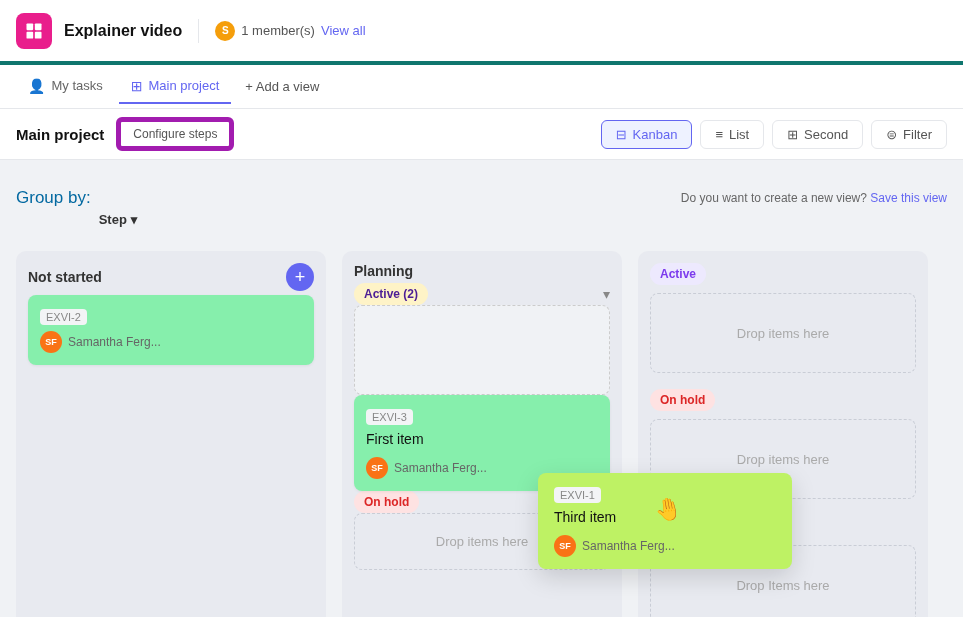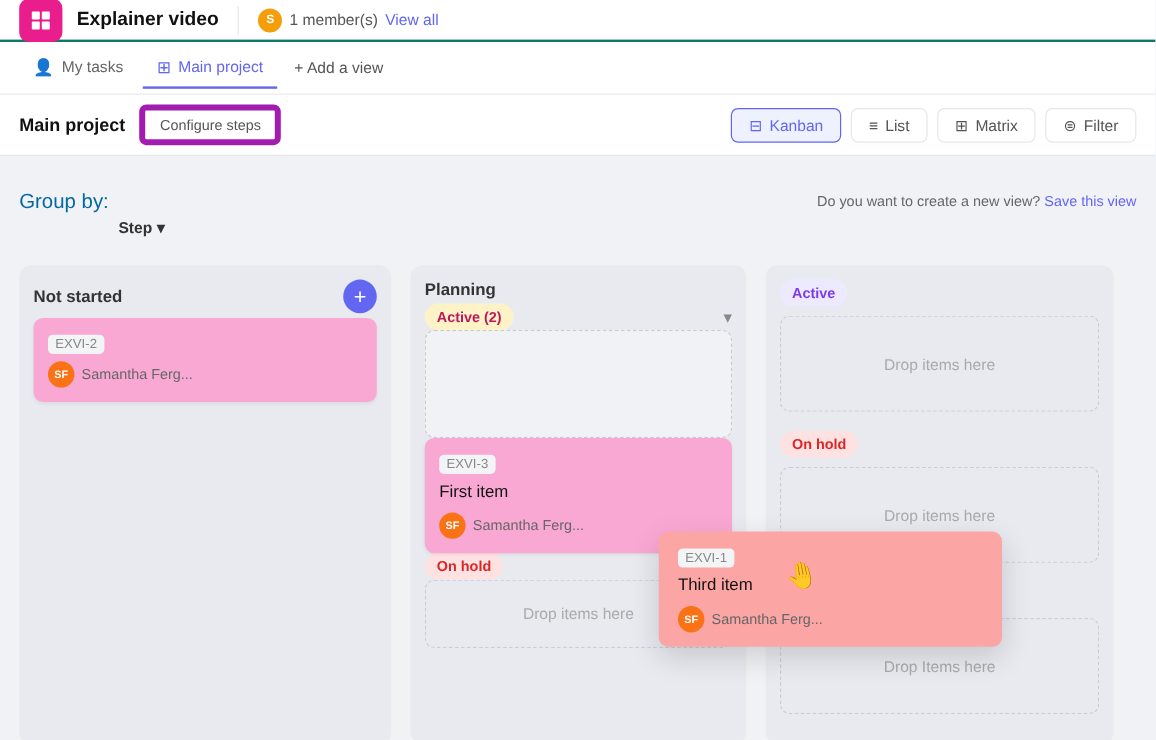--- a/index.html
+++ b/index.html
@@ -1,19 +1,19 @@
 <!DOCTYPE html>
 <html><head>
   <meta charset="utf-8">
   <style>
     * { box-sizing: border-box; margin: 0; padding: 0; }
     body { font-family: -apple-system, BlinkMacSystemFont, 'Segoe UI', sans-serif; background: #f0f2f5; width: 963px; height: 617px; overflow: hidden; }
 
     
-    .top-bar { display: flex; align-items: center; padding: 0 16px; height: 35px; background: #fff; border-bottom: 2px solid #0f766e; gap: 12px; }
+    .top-bar { display: flex; align-items: center; padding: 0 16px; height: 65px; background: #fff; border-bottom: 4px solid #0f766e; gap: 12px; }
     .app-logo { width: 36px; height: 36px; background: #e91e8c; border-radius: 8px; display: flex; align-items: center; justify-content: center; flex-shrink: 0; }
     .app-logo svg { width: 20px; height: 20px; fill: #fff; }
     .project-title { font-size: 16px; font-weight: 700; color: #111; }
     .divider-v { width: 1px; height: 24px; background: #e5e7eb; margin: 0 4px; }
     .member-badge { display: flex; align-items: center; gap: 6px; font-size: 13px; color: #555; }
     .member-avatar { width: 20px; height: 20px; border-radius: 50%; background: #f59e0b; display: flex; align-items: center; justify-content: center; font-size: 10px; font-weight: 700; color: #fff; }
     .view-all-link { color: #6366f1; font-size: 13px; cursor: pointer; }
 
     
     .nav-tabs { display: flex; align-items: center; padding: 0 16px; height: 44px; background: #fff; border-bottom: 1px solid #e5e7eb; gap: 4px; }
@@ -41,42 +41,42 @@
     
     .kanban-board { display: flex; padding: 16px; gap: 16px; height: calc(617px - 52px - 44px - 53px - 37px); overflow-x: auto; background: #f0f2f5; }
 
     
     .column { background: #e8eaf0; border-radius: 10px; padding: 12px; width: 310px; flex-shrink: 0; display: flex; flex-direction: column; gap: 0; }
     .column-header { display: flex; align-items: center; justify-content: space-between; margin-bottom: 4px; }
     .column-title { font-size: 14px; font-weight: 600; color: #333; }
     .add-card-btn { width: 28px; height: 28px; border-radius: 50%; background: #6366f1; color: #fff; display: flex; align-items: center; justify-content: center; font-size: 18px; cursor: pointer; border: none; }
 
     
-    .card { background: #f9a8d4; border-radius: 8px; padding: 12px; box-shadow: 0 1px 3px rgba(0,0,0,0.06); position: relative; }
+    .card { background: #86efac; border-radius: 8px; padding: 12px; box-shadow: 0 1px 3px rgba(0,0,0,0.06); position: relative; }
     .card-id { font-size: 11px; color: #888; background: #f3f4f6; padding: 2px 6px; border-radius: 4px; display: inline-block; margin-bottom: 6px; font-weight: 500; }
     .card-title { font-size: 14px; font-weight: 500; color: #111; margin-bottom: 10px; }
     .card-avatar { display: flex; align-items: center; gap: 6px; }
     .avatar-circle { width: 22px; height: 22px; border-radius: 50%; background: #f97316; display: flex; align-items: center; justify-content: center; font-size: 9px; font-weight: 700; color: #fff; }
     .avatar-name { font-size: 12px; color: #666; }
 
     
     .status-badge { display: inline-flex; align-items: center; padding: 4px 10px; border-radius: 12px; font-size: 12px; font-weight: 600; }
-    .status-active { background: #fef3c7; color: #be185d; }
+    .status-active { background: #fef3c7; color: #4c1d95; }
     .status-active-blue { background: #ede9fe; color: #7c3aed; }
     .status-on-hold { background: #fee2e2; color: #dc2626; }
     .status-done { background: #d1fae5; color: #065f46; }
 
     .section-header { display: flex; align-items: center; justify-content: space-between; }
     .section-chevron { font-size: 14px; color: #888; cursor: pointer; }
 
     
     .drop-zone { border: 1.5px dashed #c9cdd6; border-radius: 8px; padding: 20px; text-align: center; color: #aaa; font-size: 13px; }
 
     
-    .popup-card { position: absolute; background: #fca5a5; border-radius: 8px; box-shadow: 0 8px 24px rgba(0,0,0,0.15); padding: 12px 16px; width: 286px; z-index: 100; top: 238px; left: 549px; }
+    .popup-card { position: absolute; background: #bef264; border-radius: 8px; box-shadow: 0 8px 24px rgba(0,0,0,0.15); padding: 12px 16px; width: 254px; z-index: 100; top: 238px; left: 538px; }
 
     
     .cursor-hand { position: absolute; top: 262px; left: 655px; font-size: 22px; z-index: 200; pointer-events: none; transform: rotate(-10deg); }
 
     
     .kanban-board-wrapper { position: relative; }
 
     
     .implementing-col { background: #e8eaf0; border-radius: 10px; padding: 12px; width: 310px; flex-shrink: 0; display: flex; flex-direction: column; gap: 8px; }
 
@@ -124,21 +124,21 @@
     <div class="view-btn active">
       <span>⊟</span>
       <span>Kanban</span>
     </div>
     <div class="view-btn">
       <span>≡</span>
       <span>List</span>
     </div>
     <div class="view-btn">
       <span>⊞</span>
-      <span>Matrix</span>
+      <span>Second</span>
     </div>
     <div class="filter-btn">
       <span>⊜</span>
       <span>Filter</span>
     </div>
   </div>
 </div>
 
 <div class="group-bar">
   <span class="group-label">Group by:</span>

